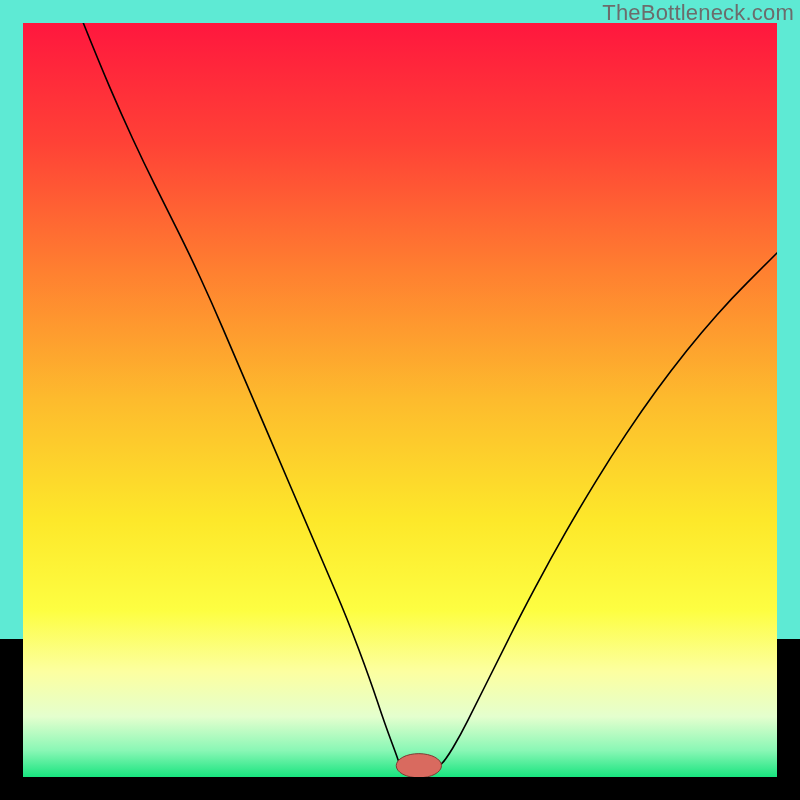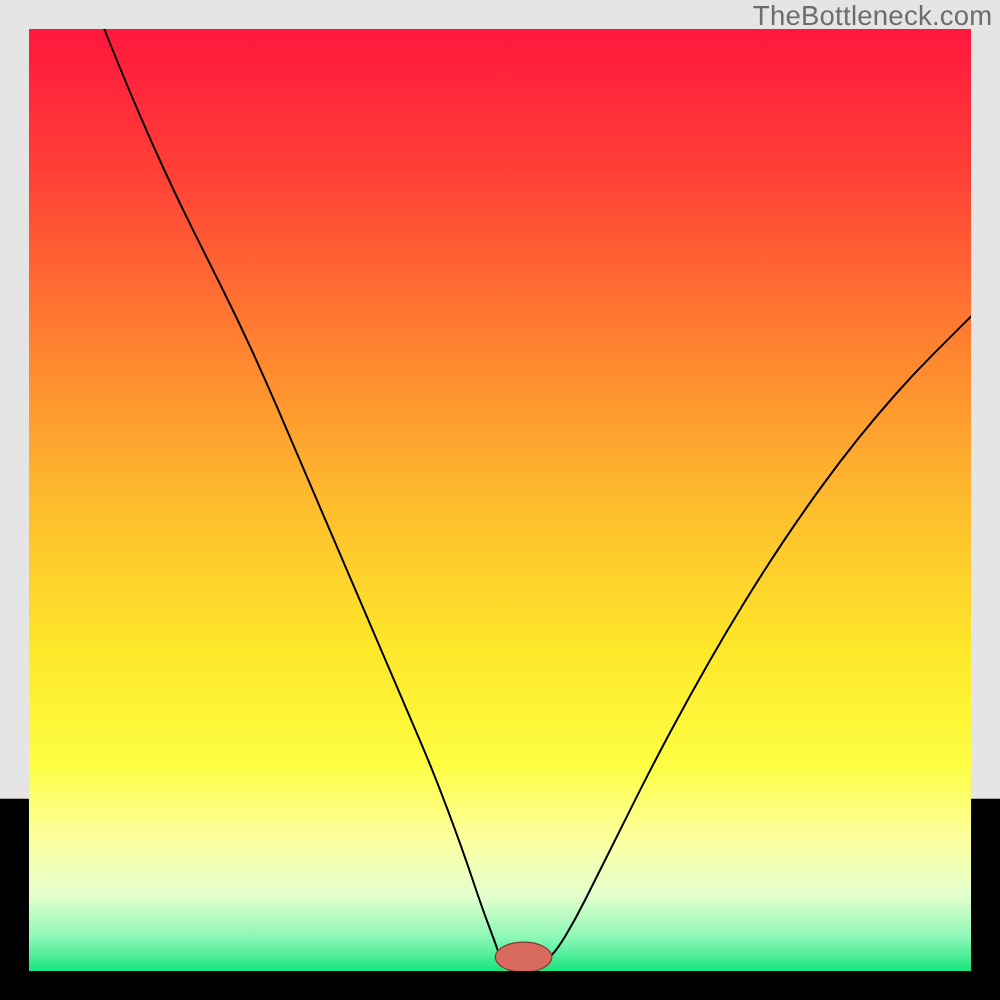--- a/index.html
+++ b/index.html
@@ -8,21 +8,21 @@
     width: 800px;
     height: 800px;
     background: #000000;
     overflow: hidden;
     font-family: Arial, Helvetica, sans-serif;
   }
   .outer {
     position: relative;
     width: 800px;
     height: 639px;
-    background: #e5e5e5;
+    background: #5eead4;
   }
   .plot {
     position: absolute;
     left: 23px;
     top: 23px;
     width: 754px;
     height: 754px;
     overflow: hidden;
   }
   .watermark {

